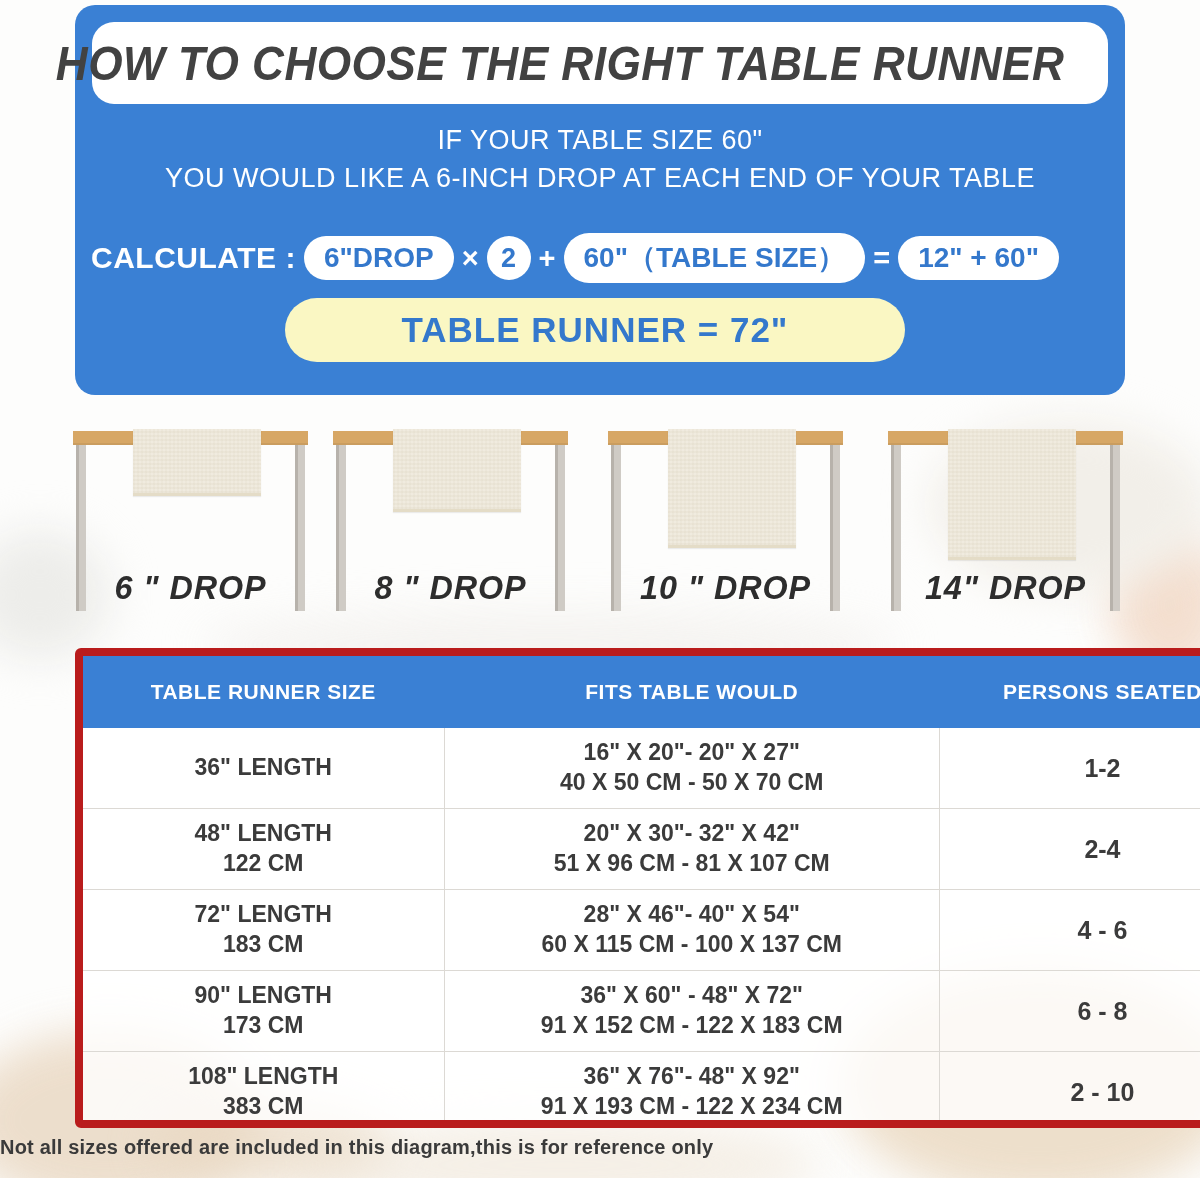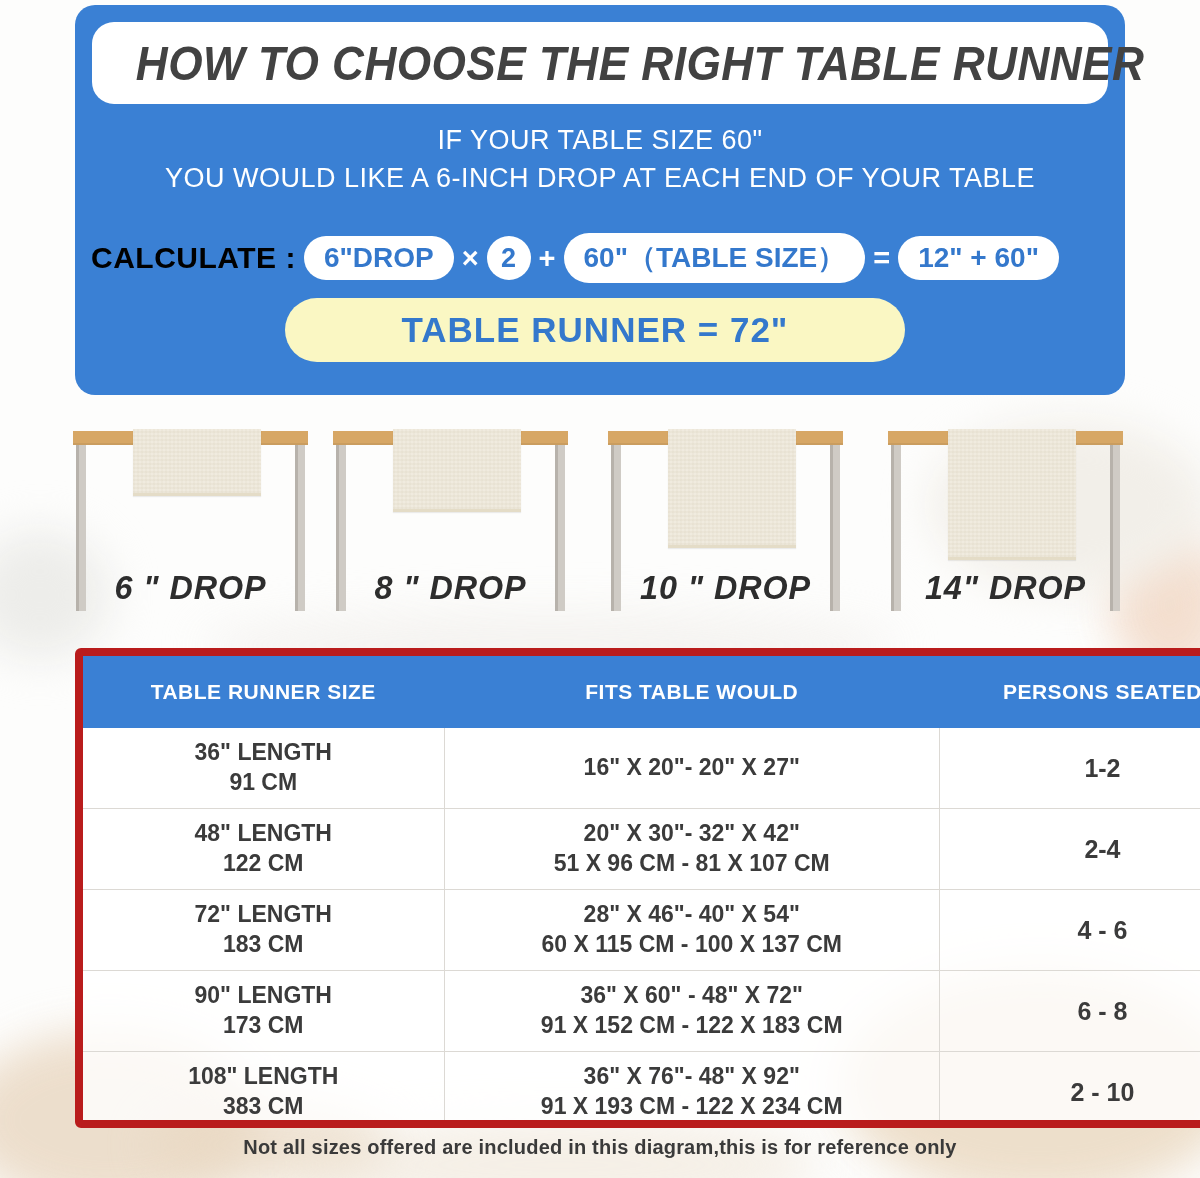--- a/index.html
+++ b/index.html
@@ -18,30 +18,30 @@
   .blob.b4{left:1110px;top:530px;width:120px;height:150px;background:#f3dccb;opacity:.9;}
   .blob.b5{left:-30px;top:530px;width:140px;height:130px;background:#ededea;}
   .blob.b6{left:930px;top:420px;width:280px;height:170px;background:#f2efe9;}
   .blob.b7{left:300px;top:1120px;width:520px;height:90px;background:#f0e6d8;opacity:.6;}
   .blob.b8{left:200px;top:610px;width:700px;height:70px;background:#f3f1ee;opacity:.8;}
 
   
   .top-panel{position:absolute;left:75px;top:5px;width:1050px;height:390px;
     background:#3a80d4;border-radius:20px;z-index:2;}
   .title-bar{position:absolute;left:17px;right:17px;top:17px;height:82px;
-    background:#ffffff;border-radius:22px;display:flex;align-items:center;justify-content:flex-start;}
+    background:#ffffff;border-radius:22px;display:flex;align-items:center;justify-content:flex-end;}
   .title-text{font-size:48px;font-weight:bold;font-style:italic;color:#424242;
     white-space:nowrap;transform:scaleX(.92);letter-spacing:0.5px;}
   .subtitle{position:absolute;left:0;right:0;text-align:center;color:#ffffff;
     font-size:27px;font-weight:400;letter-spacing:.5px;white-space:nowrap;}
   .sub1{top:120px;}
   .sub2{top:158px;}
   .calc-row{position:absolute;left:16px;right:10px;top:228px;height:50px;
     display:flex;align-items:center;gap:8px;white-space:nowrap;}
-  .calc-label{color:#000000;font-size:30px;font-weight:bold;letter-spacing:.5px;}
+  .calc-label{color:#ffffff;font-size:30px;font-weight:bold;letter-spacing:.5px;}
   .pill{background:#ffffff;color:#3478cc;border-radius:999px;font-weight:bold;
     font-size:28px;padding:6px 20px;white-space:nowrap;}
   .op{color:#ffffff;font-size:29px;font-weight:bold;}
   .circle{background:#ffffff;color:#3478cc;min-width:44px;height:44px;border-radius:50%;
     display:flex;align-items:center;justify-content:center;font-size:27px;font-weight:bold;}
   .result-banner{position:absolute;left:210px;width:620px;top:293px;height:64px;
     background:#faf7c3;border-radius:999px;display:flex;align-items:center;justify-content:center;}
   .result-text{color:#3478cc;font-size:35px;font-weight:bold;letter-spacing:1px;}
 
   
@@ -70,21 +70,21 @@
   .st-header{display:grid;grid-template-columns:30.5% 42% 27.5%;height:72px;background:#3a80d4;
     align-items:center;}
   .st-header .hcell{text-align:center;color:#ffffff;font-weight:bold;font-size:21px;letter-spacing:.5px;}
   .st-row{display:grid;grid-template-columns:30.5% 42% 27.5%;height:80px;align-items:stretch;}
   .st-row + .st-row{border-top:1px solid #dcd9d4;}
   .st-cell{display:flex;flex-direction:column;justify-content:center;text-align:center;
     font-weight:bold;color:#3b3b3b;font-size:23px;line-height:1.3;}
   .st-cell.mid{border-left:1px solid #dcd9d4;border-right:1px solid #dcd9d4;}
   .st-cell.persons{font-size:25px;}
 
-  .footer-note{position:absolute;left:0;right:0;top:1136px;text-align:center;
+  .footer-note{position:absolute;left:0;right:0;top:1136px;text-align:left;
     font-size:20px;font-weight:bold;color:#3a3a3a;z-index:2;letter-spacing:.2px;}
 </style>
 </head>
 <body>
 
 <div class="stage">
 
   <div class="blob b1"></div>
   <div class="blob b2"></div>
   <div class="blob b3"></div>
@@ -156,24 +156,24 @@
   <div class="size-table">
     <div class="st-header">
       <div class="hcell">TABLE RUNNER SIZE</div>
       <div class="hcell">FITS TABLE WOULD</div>
       <div class="hcell">PERSONS SEATED</div>
     </div>
 
     <div class="st-row">
       <div class="st-cell">
         <span>36" LENGTH</span>
-        <span>91 CM</span>
       </div>
       <div class="st-cell mid">
         <span>16" X 20"- 20" X 27"</span>
+        <span>40 X 50 CM - 50 X 70 CM</span>
       </div>
       <div class="st-cell persons">1-2</div>
     </div>
 
     <div class="st-row">
       <div class="st-cell">
         <span>48" LENGTH</span>
         <span>122 CM</span>
       </div>
       <div class="st-cell mid">

